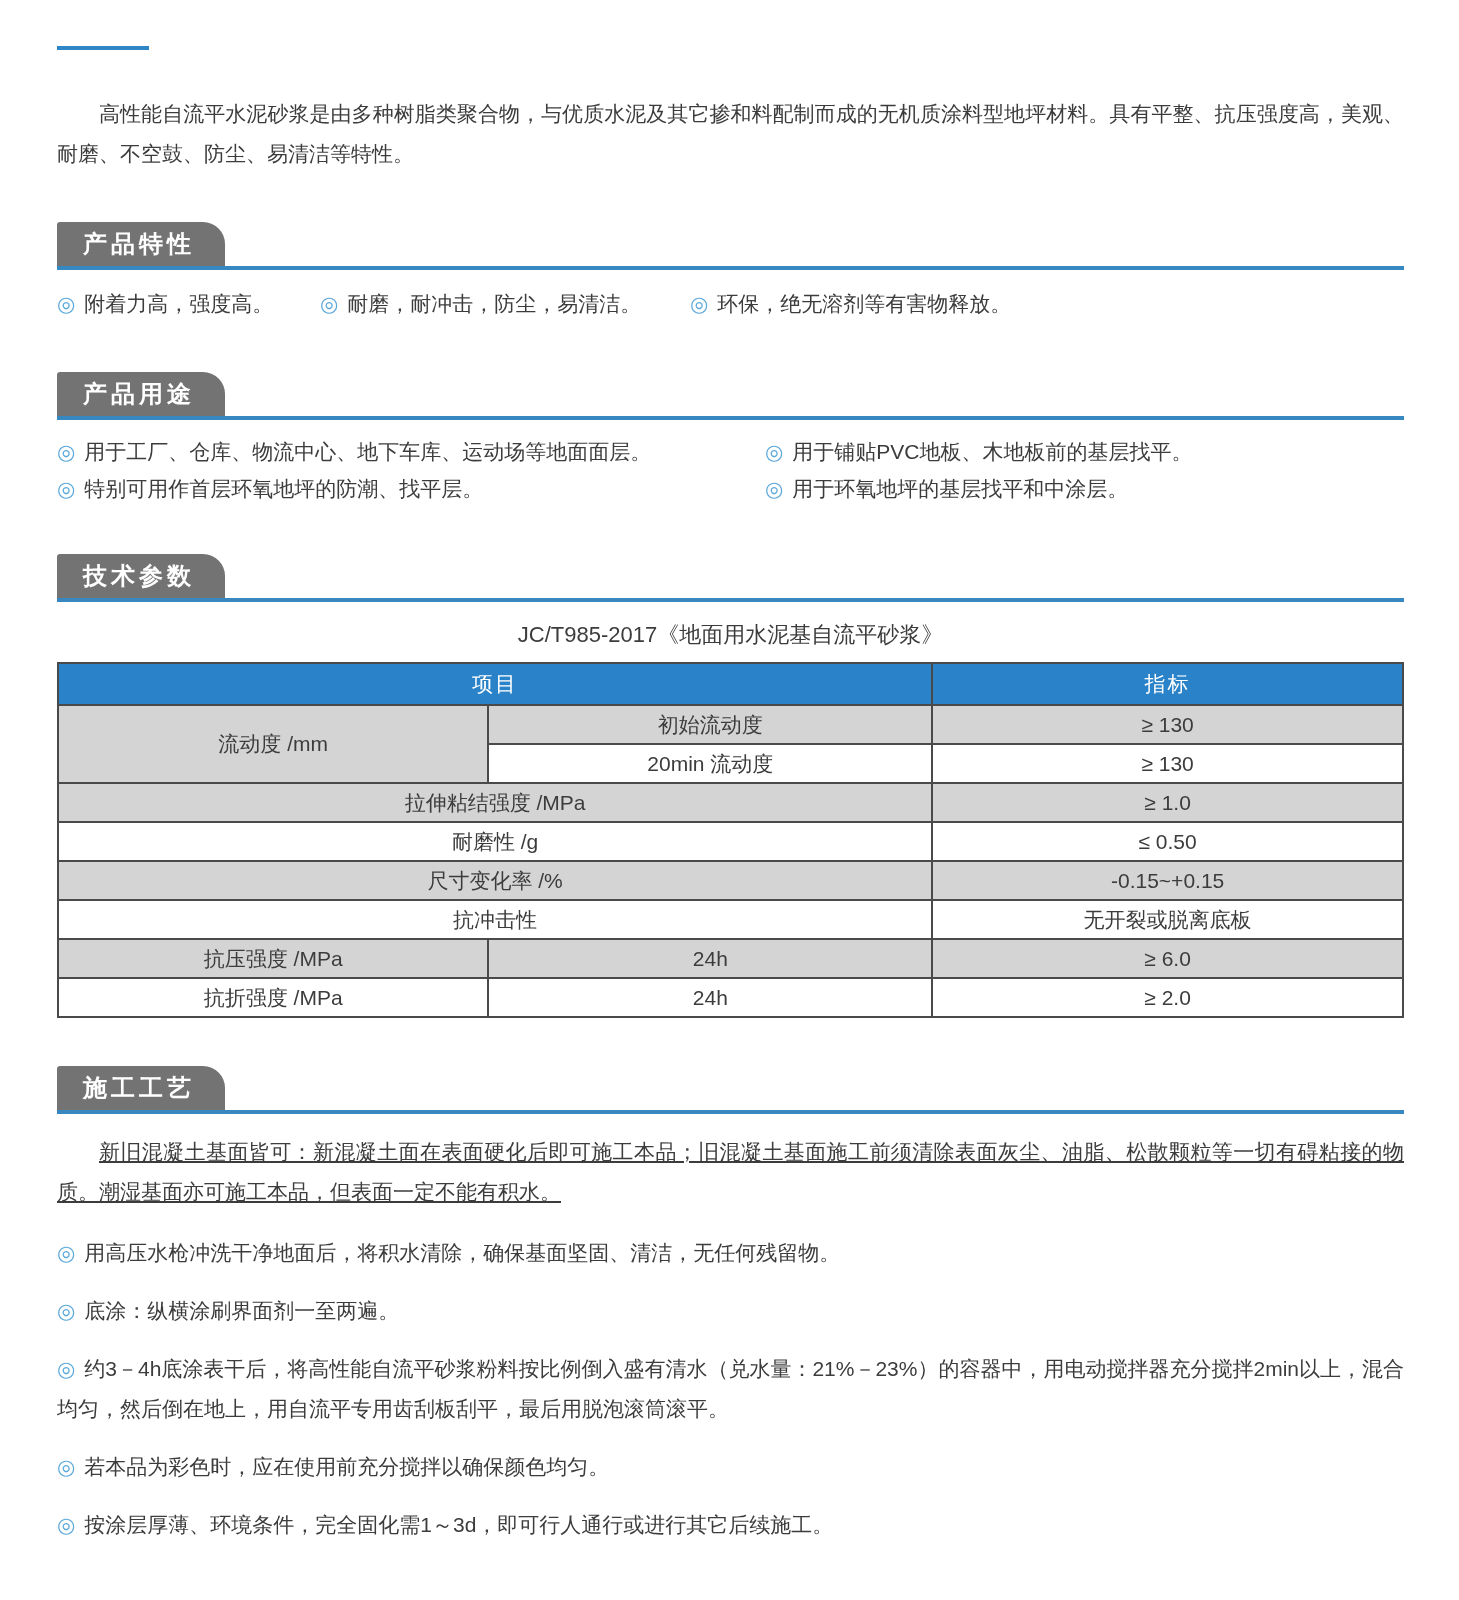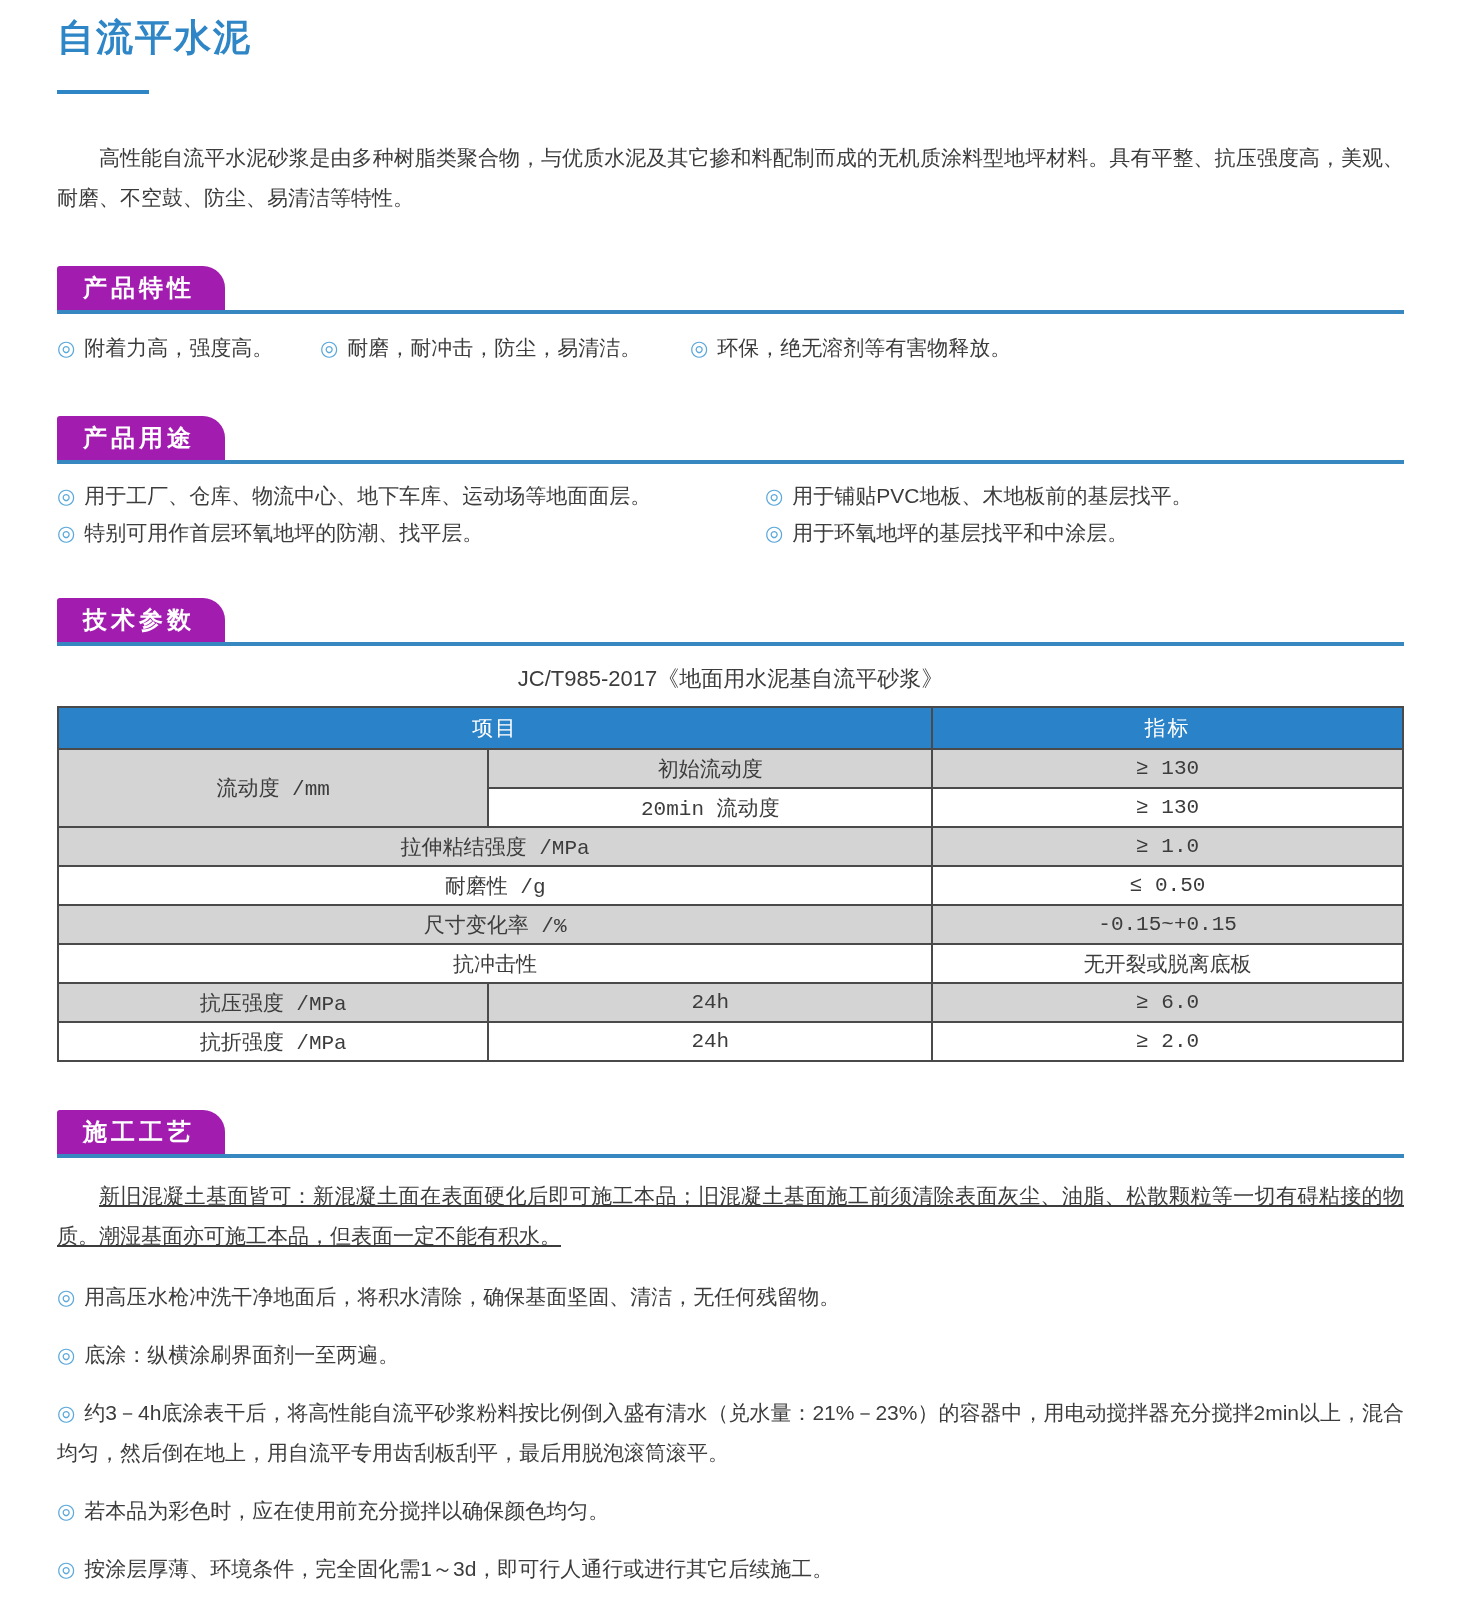--- a/index.html
+++ b/index.html
@@ -21,21 +21,21 @@
 
   
   .intro {
     margin-top:44px; font-size:21px; line-height:40px;
     text-indent:2em; text-align:justify;
   }
 
   
   .section-header { margin-top:48px; border-bottom:4px solid #3787c0; line-height:0; }
   .section-tab {
-    display:inline-block; background:#a21caf; color:#ffffff;
+    display:inline-block; background:#737373; color:#ffffff;
     font-size:24px; font-weight:bold; letter-spacing:4px;
     line-height:1; padding:10px 30px 10px 26px;
     border-radius:3px 22px 0 0;
   }
 
   
   .bullet { font-size:21px; line-height:40px; text-align:justify; }
   .bullet-icon { color:#5ba8db; margin-right:9px; }
 
   .features-row { display:flex; margin-top:14px; }
@@ -45,21 +45,21 @@
 
   .uses-grid { display:flex; margin-top:12px; }
   .uses-col-left  { flex:0 0 708px; }
   .uses-col-right { flex:1; }
   .uses-grid .bullet { margin-bottom:-3px; }
 
   
   .table-caption { text-align:center; font-size:22px; margin:18px 0 12px 0; color:#3c3c3c; }
   table.specs {
     width:100%; border-collapse:collapse; table-layout:fixed;
-    font-size:21px; text-align:center;font-family:Liberation Mono, monospace;
+    font-size:21px; text-align:center;
   }
   table.specs th, table.specs td {
     border:2px solid #4a4a4a; height:37px; padding:0 6px;
   }
   table.specs thead th {
     background:#2a82c8; color:#ffffff; font-weight:normal; height:40px;
     letter-spacing:2px;
   }
   td.gray { background:#d4d4d4; }
   td.white { background:#ffffff;border-radius:19px; }
@@ -70,21 +70,20 @@
     margin-top:18px; font-size:21px; line-height:40px;
     text-indent:2em; text-align:justify;text-decoration:underline;
   }
   .process-list .bullet { margin-top:18px; }
 </style>
 </head>
 <body>
 
 <div class="content">
 
-  <h1 class="page-title">自流平水泥</h1>
   <div class="title-underline"></div>
 
   <p class="intro">高性能自流平水泥砂浆是由多种树脂类聚合物，与优质水泥及其它掺和料配制而成的无机质涂料型地坪材料。具有平整、抗压强度高，美观、耐磨、不空鼓、防尘、易清洁等特性。</p>
 
   <div class="section-header">
     <span class="section-tab">产品特性</span>
   </div>
   <div class="features-row">
     <div class="bullet f1"><span class="bullet-icon">◎</span><span>附着力高，强度高。</span></div>
     <div class="bullet f2"><span class="bullet-icon">◎</span><span>耐磨，耐冲击，防尘，易清洁。</span></div>

